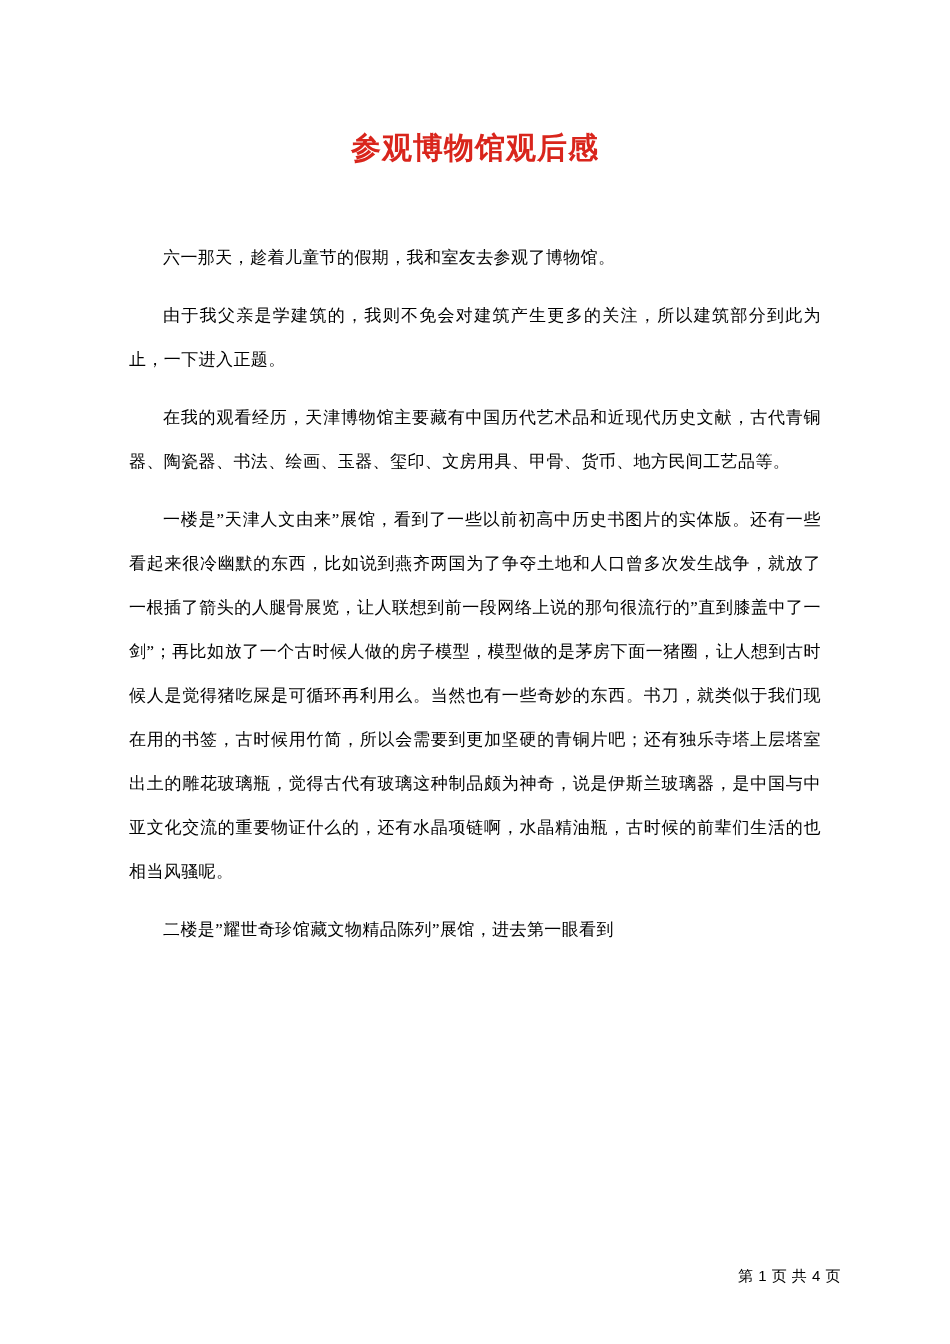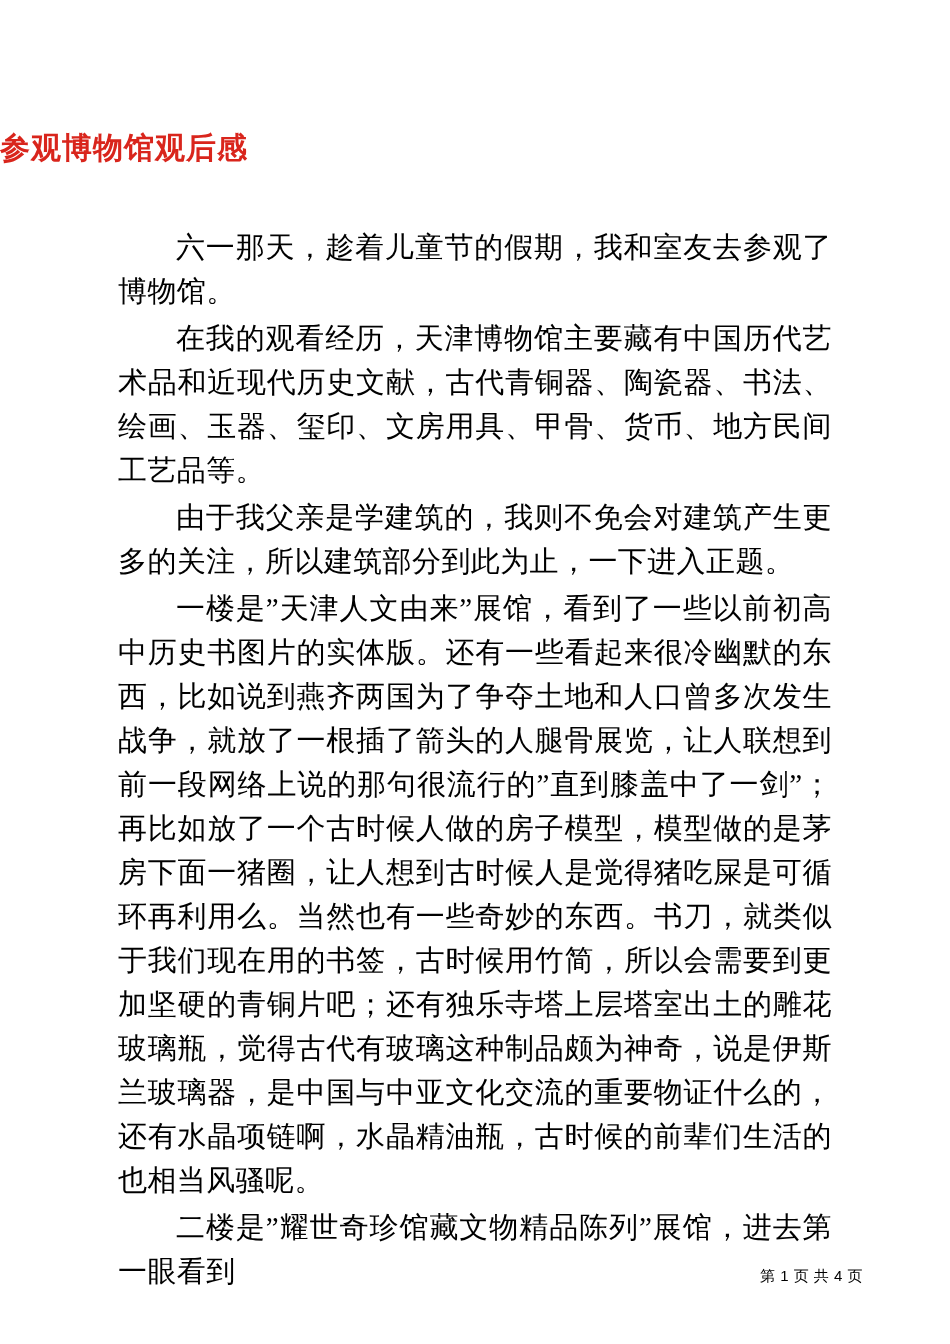--- a/index.html
+++ b/index.html
@@ -18,63 +18,63 @@
   .page {
     position: absolute;
     left: 0;
     top: 0;
     width: 950px;
     height: 1344px;
     box-sizing: border-box;
     padding: 0;
   }
   .doc-title {
-    text-align: left;
+    text-align: center;
     color: #d9251c;
     font-size: 30px;
     font-weight: bold;
     letter-spacing: 1px;
     margin: 0;
     padding-top: 130px;
     line-height: 1.2;
     font-family: "Liberation Sans", "DejaVu Sans", sans-serif;
   }
   .body-area {
     margin: 0 auto;
     padding-top: 56px;
     width: 720px;
   }
   p.para {
-    margin: 3px;
-    font-size: 29px;
+    margin: 14px;
+    font-size: 17px;
     line-height: 44px;
     text-align: justify;
     text-indent: 2em;
     letter-spacing: 0.4px;
   }
   .footer {
     position: absolute;
-    right: 87px;
+    right: 109px;
     bottom: 58px;
     font-size: 15px;
     font-family: "Liberation Sans", "DejaVu Sans", sans-serif;
     color: #000;
     letter-spacing: 0.5px;
   }
 </style>
 </head>
 <body>
 
 <div class="page">
 
   <h1 class="doc-title">参观博物馆观后感</h1>
 
   <div class="body-area">
     <p class="para">六一那天，趁着儿童节的假期，我和室友去参观了博物馆。</p>
+    <p class="para">由于我父亲是学建筑的，我则不免会对建筑产生更多的关注，所以建筑部分到此为止，一下进入正题。</p>
     <p class="para">在我的观看经历，天津博物馆主要藏有中国历代艺术品和近现代历史文献，古代青铜器、陶瓷器、书法、绘画、玉器、玺印、文房用具、甲骨、货币、地方民间工艺品等。</p>
-    <p class="para">由于我父亲是学建筑的，我则不免会对建筑产生更多的关注，所以建筑部分到此为止，一下进入正题。</p>
     <p class="para">一楼是”天津人文由来”展馆，看到了一些以前初高中历史书图片的实体版。还有一些看起来很冷幽默的东西，比如说到燕齐两国为了争夺土地和人口曾多次发生战争，就放了一根插了箭头的人腿骨展览，让人联想到前一段网络上说的那句很流行的”直到膝盖中了一剑”；再比如放了一个古时候人做的房子模型，模型做的是茅房下面一猪圈，让人想到古时候人是觉得猪吃屎是可循环再利用么。当然也有一些奇妙的东西。书刀，就类似于我们现在用的书签，古时候用竹简，所以会需要到更加坚硬的青铜片吧；还有独乐寺塔上层塔室出土的雕花玻璃瓶，觉得古代有玻璃这种制品颇为神奇，说是伊斯兰玻璃器，是中国与中亚文化交流的重要物证什么的，还有水晶项链啊，水晶精油瓶，古时候的前辈们生活的也相当风骚呢。</p>
     <p class="para">二楼是”耀世奇珍馆藏文物精品陈列”展馆，进去第一眼看到</p>
   </div>
 
   <div class="footer">第 1 页 共 4 页</div>
 
 </div>
 
 </body></html>

